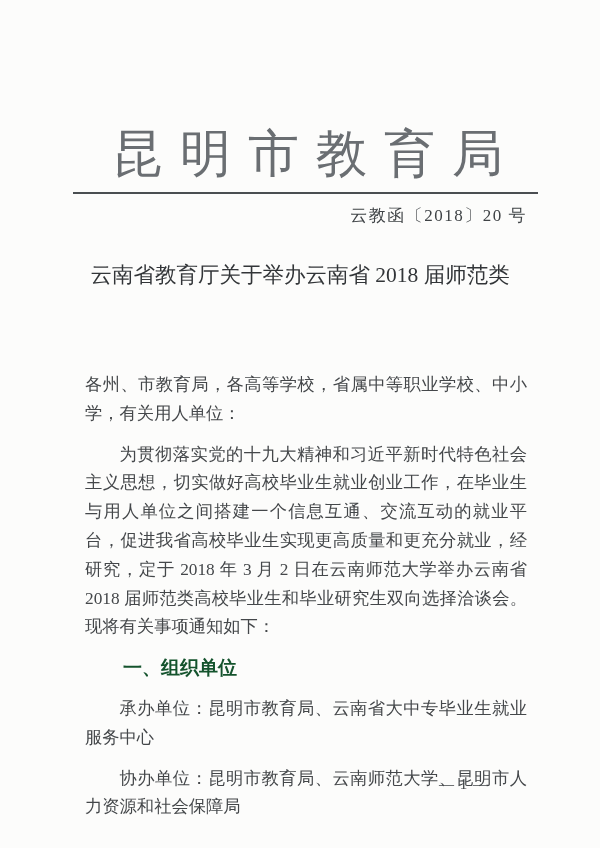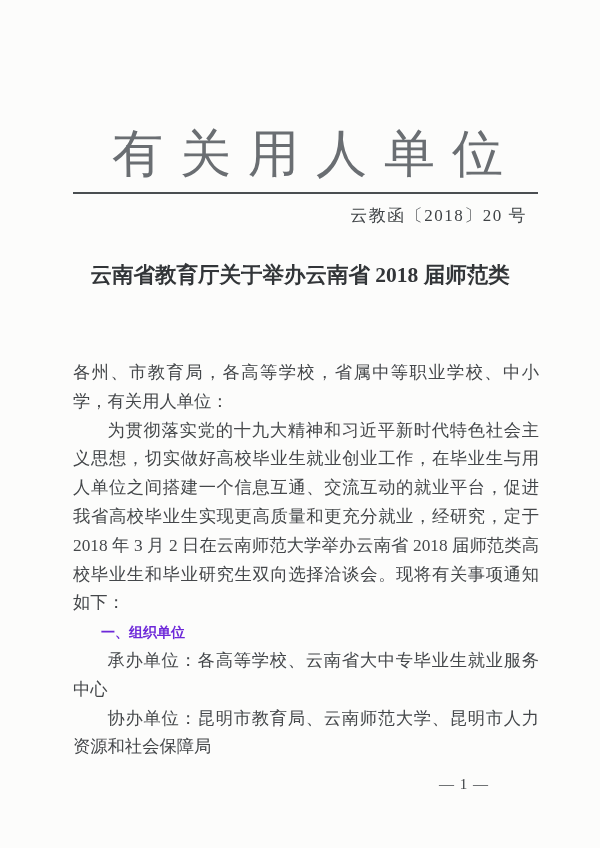--- a/index.html
+++ b/index.html
@@ -48,72 +48,72 @@
     color: #3f4346;
   }
   .notice-title {
     position: absolute;
     top: 260px;
     left: 30px;
     right: 30px;
     text-align: center;
     font-size: 21.5px;
     line-height: 31px;
-    font-weight: bold;
+    font-weight: normal;
     color: #323538;
   }
   .notice-title span { display: block; }
   .body-text {
     position: absolute;
     top: 359px;
     left: 73px;
     width: 466px;
     font-size: 17.3px;
     line-height: 28.8px;
     color: #44474a;
     text-align: justify;
   }
-  .body-text p { margin: 0; }
+  .body-text p { margin: 12px; }
   .indent { text-indent: 2em; }
   .section-heading {
     text-indent: 2em;
     font-weight: bold;
-    font-size: 14px;
+    font-size: 19px;
     line-height: 28.8px;
-    color: #6d28d9;
+    color: #14532d;
     font-family: "Liberation Sans", "DejaVu Sans", sans-serif;
   }
   .page-number {
     position: absolute;
     top: 774px;
     right: 111px;
     font-size: 15px;
     line-height: 20px;
     color: #3f4346;
     letter-spacing: 1px;
   }
 </style>
 </head>
 <body>
 
 <div class="page">
 
-  <div class="letterhead">有关用人单位</div>
+  <div class="letterhead">昆明市教育局</div>
 
   <div class="rule"></div>
 
   <div class="doc-number">云教函〔2018〕20 号</div>
 
   <div class="notice-title">
     <span>云南省教育厅关于举办云南省 2018 届师范类</span>
   </div>
 
   <div class="body-text">
     <p>各州、市教育局，各高等学校，省属中等职业学校、中小学，有关用人单位：</p>
     <p class="indent">为贯彻落实党的十九大精神和习近平新时代特色社会主义思想，切实做好高校毕业生就业创业工作，在毕业生与用人单位之间搭建一个信息互通、交流互动的就业平台，促进我省高校毕业生实现更高质量和更充分就业，经研究，定于 2018 年 3 月 2 日在云南师范大学举办云南省 2018 届师范类高校毕业生和毕业研究生双向选择洽谈会。现将有关事项通知如下：</p>
     <p class="section-heading">一、组织单位</p>
-    <p class="indent">承办单位：各高等学校、云南省大中专毕业生就业服务中心</p>
+    <p class="indent">承办单位：昆明市教育局、云南省大中专毕业生就业服务中心</p>
     <p class="indent">协办单位：昆明市教育局、云南师范大学、昆明市人力资源和社会保障局</p>
   </div>
 
   <div class="page-number">— 1 —</div>
 
 </div>
 
 </body></html>

